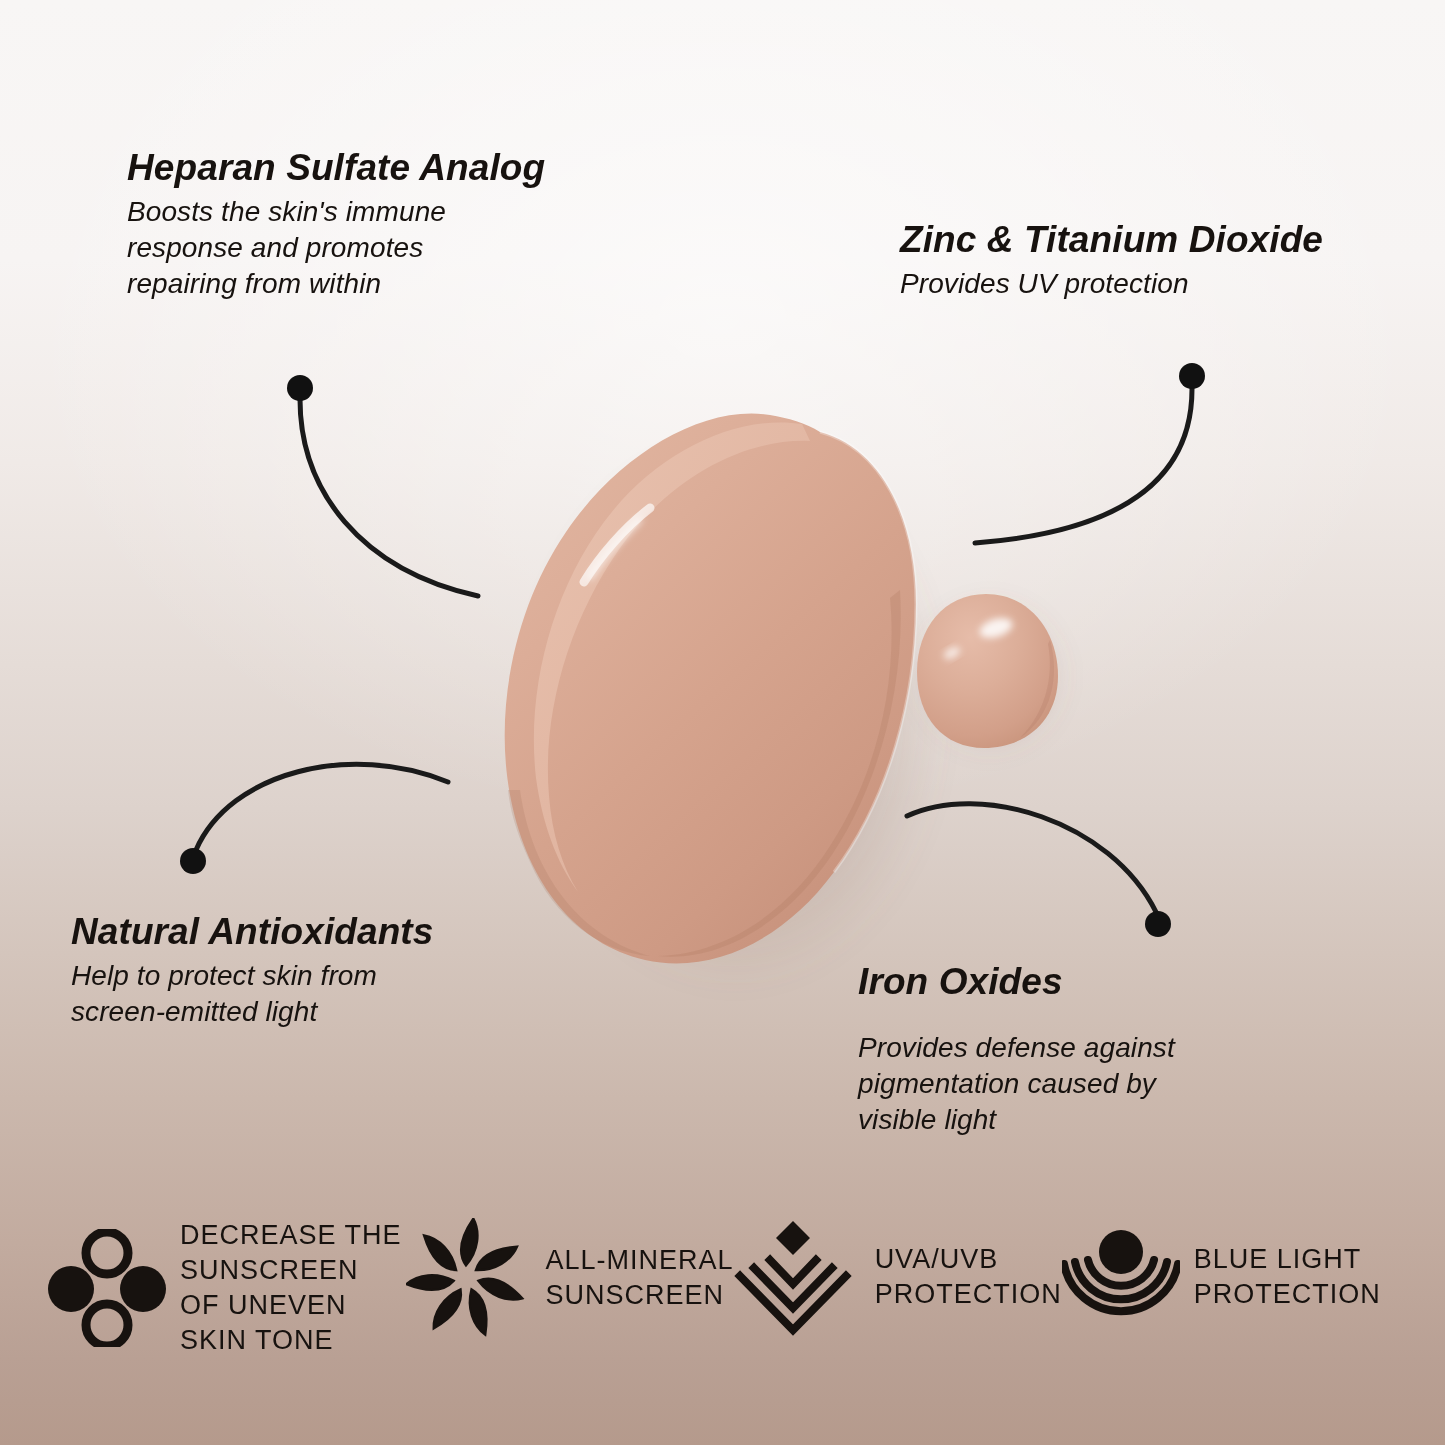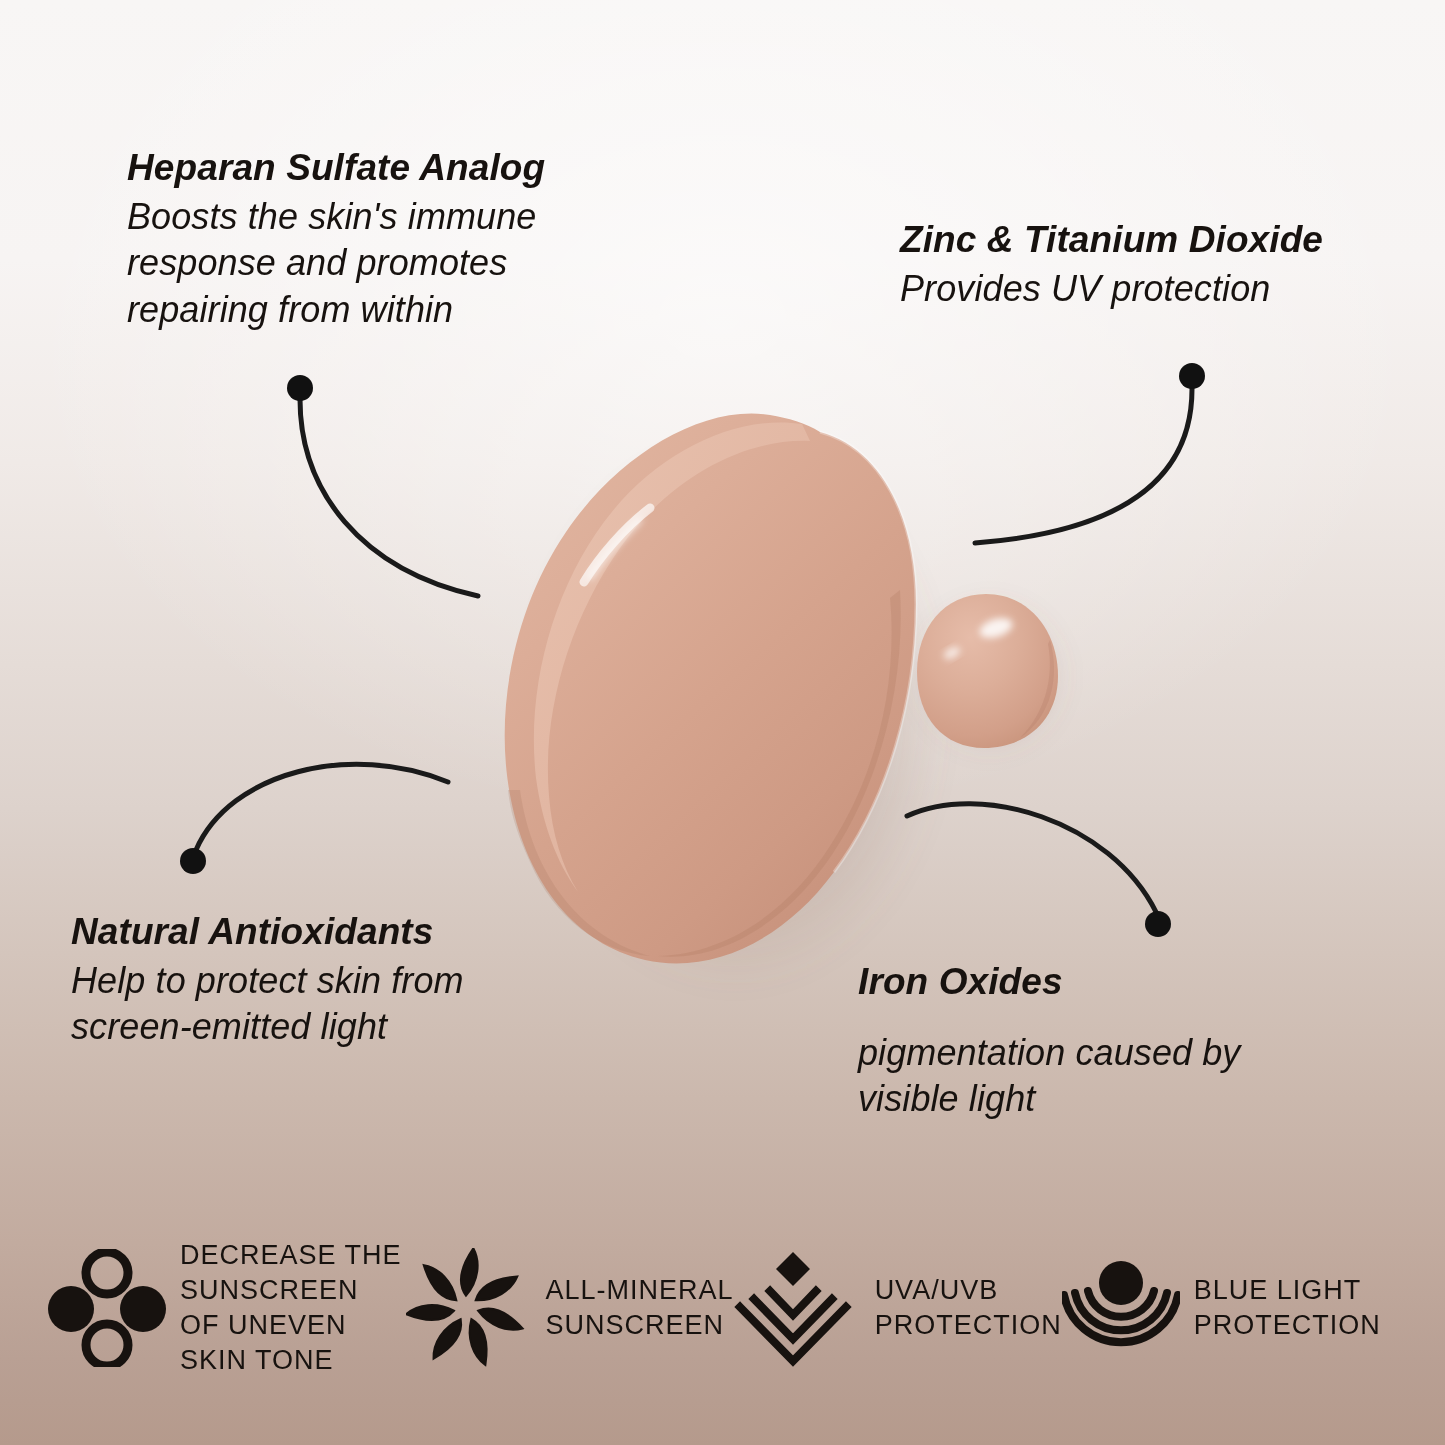--- a/index.html
+++ b/index.html
@@ -46,21 +46,21 @@
   }
   .callout .c-title {
     font-weight: bold;
     font-size: 37px;
     letter-spacing: 0.1px;
     line-height: 1.18;
     margin: 0 0 4px 0;
     white-space: nowrap;
   }
   .callout .c-body {
-    font-size: 36px;
+    font-size: 28px;
     font-weight: 300;
     line-height: 1.30;
     margin: 0;
     letter-spacing: 0.1px;
   }
   .callout .c-body span { display: block; white-space: nowrap; }
 
   #callout-heparan  { left: 127px; top: 146px; }
   #callout-zinc     { left: 900px; top: 218px; }
   #callout-anti     { left: 71px;  top: 910px; }
@@ -75,21 +75,21 @@
   }
 
   
   #benefits {
     position: absolute;
     left: 0;
     top: 1218px;
     width: 1271px;
     height: 180px;
     display: flex;
-    align-items: center;
+    align-items: flex-start;
   }
   .benefit {
     display: flex;
     align-items: center;
     gap: 14px;
   }
   #benefit-0 { width: 394px; padding-left: 48px; }
   #benefit-1 { width: 330px; padding-left: 4px; gap: 20px; }
   #benefit-2 { width: 330px; padding-left: 0px; gap: 23px; }
   #benefit-3 { width: 340px; padding-left: 0px; }
@@ -247,20 +247,21 @@
     <p class="c-title">Natural Antioxidants</p>
     <p class="c-body">
       <span>Help to protect skin from</span>
       <span>screen-emitted light</span>
     </p>
   </div>
 
   <div class="callout" id="callout-iron">
     <p class="c-title">Iron Oxides</p>
     <p class="c-body">
+      <span>Provides defense against</span>
       <span>pigmentation caused by</span>
       <span>visible light</span>
     </p>
   </div>
 
   <div id="benefits">
 
     <div class="benefit" id="benefit-0">
       <svg class="benefit-icon" width="118" height="118" viewBox="0 0 118 118">
         <circle cx="59" cy="24" r="21" fill="none" stroke="#17120f" stroke-width="9"></circle>

